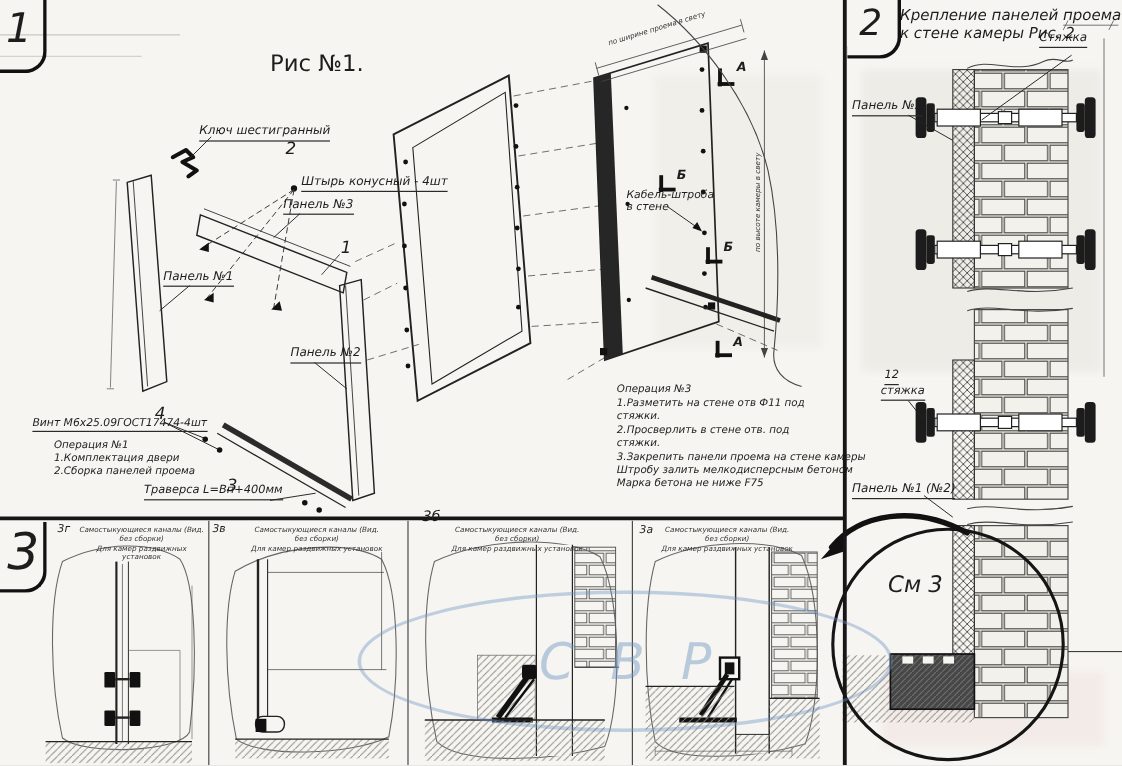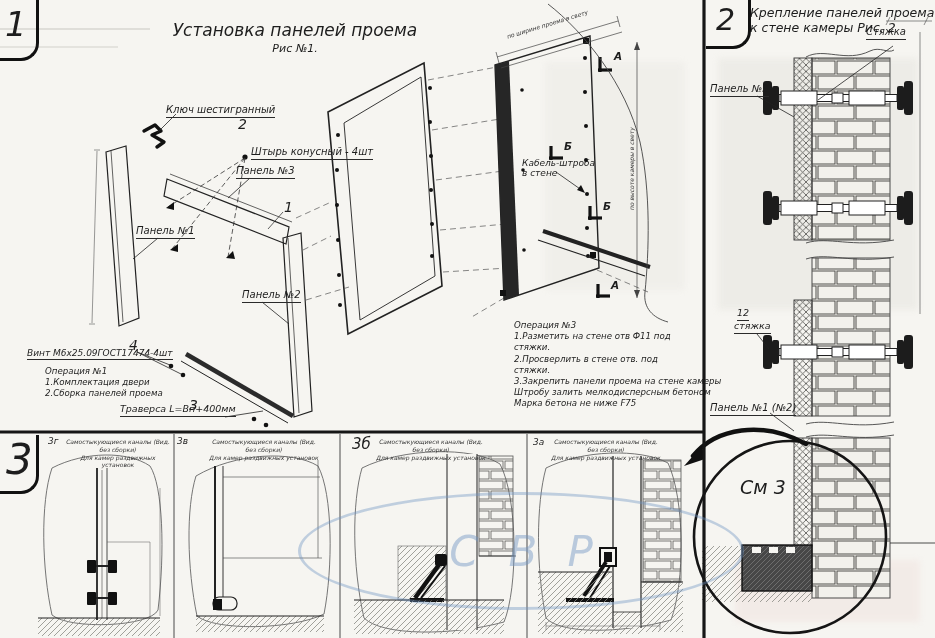--- a/index.html
+++ b/index.html
@@ -10,21 +10,21 @@
   }
   .ghost { position:absolute; filter:blur(3px); pointer-events:none; z-index:1; }
   .art   { position:absolute; left:0; top:0; z-index:10; }
   .lbl   { position:absolute; z-index:20; font-style:italic; font-size:10px; line-height:1.15; white-space:pre-line; }
   .ul    { border-bottom:1px solid #2a2a2a; padding-bottom:1px; }
   .num   { position:absolute; z-index:20; font-style:italic; font-size:14px; }
   .mark  { position:absolute; z-index:20; font-style:italic; font-size:10.5px; font-weight:bold; }
   .ops   { position:absolute; z-index:20; font-style:italic; font-size:8.6px; line-height:1.3; white-space:pre-line; }
   .tiny  { position:absolute; z-index:20; font-style:italic; font-size:6px; line-height:1.3; white-space:pre-line; color:#333; }
   .title1 { position:absolute; z-index:20; font-style:italic; font-size:17px; text-align:center; }
-  .title2 { position:absolute; z-index:20; font-style:italic; font-size:11px; text-align:center; }
+  .title2 { position:absolute; z-index:20; font-size:19px; text-align:left; }
   .f2title { position:absolute; z-index:20; font-style:italic; font-size:12.5px; text-align:left; white-space:pre-line; }
   .see   { position:absolute; z-index:20; font-style:italic; font-size:19px; }
   .badge { position:absolute; z-index:40; border-right:3.5px solid #111; border-bottom:3.5px solid #111;
            border-bottom-right-radius:18px; font-style:italic; }
   .badge > span { display:block; }
   .wm { position:absolute; z-index:30; display:flex; align-items:center; justify-content:center;
         border:3px solid rgba(111,148,196,.40); border-radius:50%;
         font-size:42px; font-weight:normal; font-style:italic;
         letter-spacing:30px; padding-left:30px;
         color:rgba(111,148,196,.45); pointer-events:none; }
@@ -356,21 +356,20 @@
       <rect x="613" y="612" width="28" height="22" fill="url(#hatch)" stroke="none"></rect>
       <line x1="613" y1="612" x2="641" y2="612" stroke-width="0.8"></line>
       <g stroke="#555" stroke-width="0.5">
         <line x1="546" y1="626" x2="660" y2="626"></line>
         <line x1="546" y1="622" x2="546" y2="630"></line>
           <line x1="660" y1="622" x2="660" y2="630"></line>
       </g>
     </g>
   </svg>
 
-  <div class="title1" style="left:165px;top:20px;width:260px;">Установка панелей проема</div>
   <div class="title2" style="left:225px;top:42px;width:140px;">Рис №1.</div>
 
   <div class="lbl ul" style="left:166px;top:104px;">Ключ шестигранный</div>
   <div class="num" style="left:238px;top:116px;">2</div>
   <div class="lbl ul" style="left:251px;top:146px;">Штырь конусный - 4шт</div>
   <div class="lbl ul" style="left:236px;top:165px;">Панель №3</div>
   <div class="num" style="left:284px;top:199px;">1</div>
   <div class="lbl ul" style="left:136px;top:225px;font-style:italic;">Панель №1</div>
   <div class="lbl ul" style="left:242px;top:289px;">Панель №2</div>
   <div class="lbl ul" style="left:27px;top:348px;font-size:9px;">Винт М6х25.09ГОСТ17474-4шт</div>
@@ -405,21 +404,21 @@
   <div class="lbl ul" style="left:734px;top:321px;font-size:9.5px;">стяжка</div>
   <div class="lbl ul" style="left:710px;top:402px;">Панель №1 (№2)</div>
   <div class="see" style="left:740px;top:476px;">См 3</div>
 
   <div class="lbl" style="left:48px;top:436px;font-size:9px;">3г</div>
   <div class="tiny" style="left:64px;top:438px;width:108px;text-align:center;">Самостыкующиеся каналы (Вид. без сборки)
 Для камер раздвижных установок</div>
   <div class="lbl" style="left:177px;top:436px;font-size:9px;">3в</div>
   <div class="tiny" style="left:206px;top:438px;width:116px;text-align:center;">Самостыкующиеся каналы (Вид. без сборки)
 Для камер раздвижных установок</div>
-  <div class="lbl" style="left:352px;top:436px;font-size:15px;">3б</div>
+  <div class="lbl" style="left:352px;top:424px;font-size:12px;">3б</div>
   <div class="tiny" style="left:376px;top:438px;width:110px;text-align:center;">Самостыкующиеся каналы (Вид. без сборки)
 Для камер раздвижных установок</div>
   <div class="lbl" style="left:533px;top:437px;font-size:9px;">3а</div>
   <div class="tiny" style="left:548px;top:438px;width:116px;text-align:center;">Самостыкующиеся каналы (Вид. без сборки)
 Для камер раздвижных установок</div>
 
   <div class="wm" style="left:298px;top:492px;width:410px;height:112px;">СВР</div>
 
   <div class="badge" style="left:0;top:0;width:36px;height:58px;">
     <span style="font-size:34px;margin:4px 0 0 5px;">1</span>

